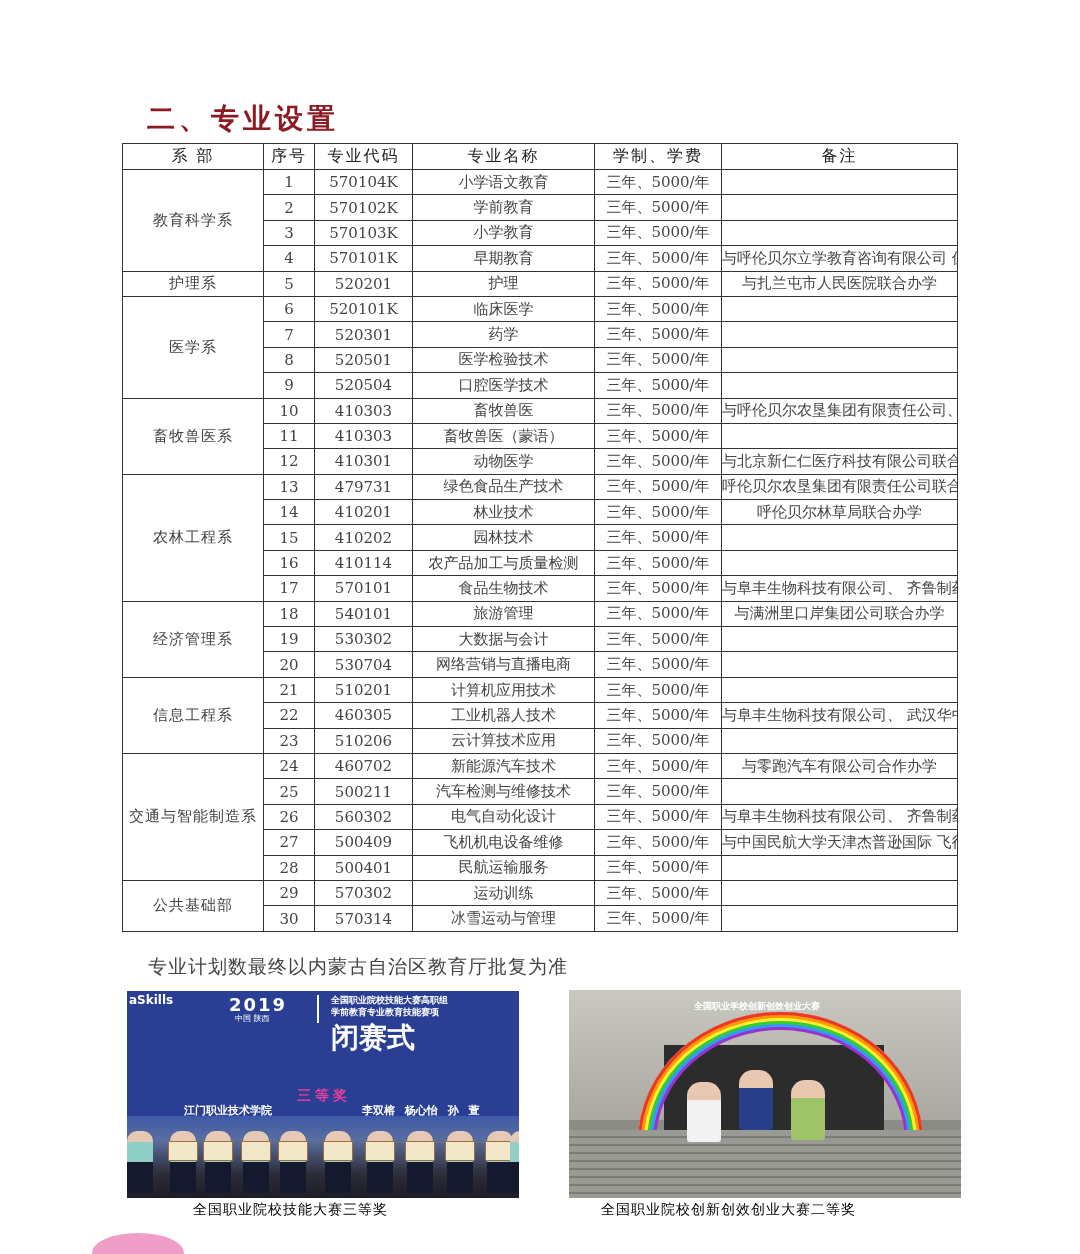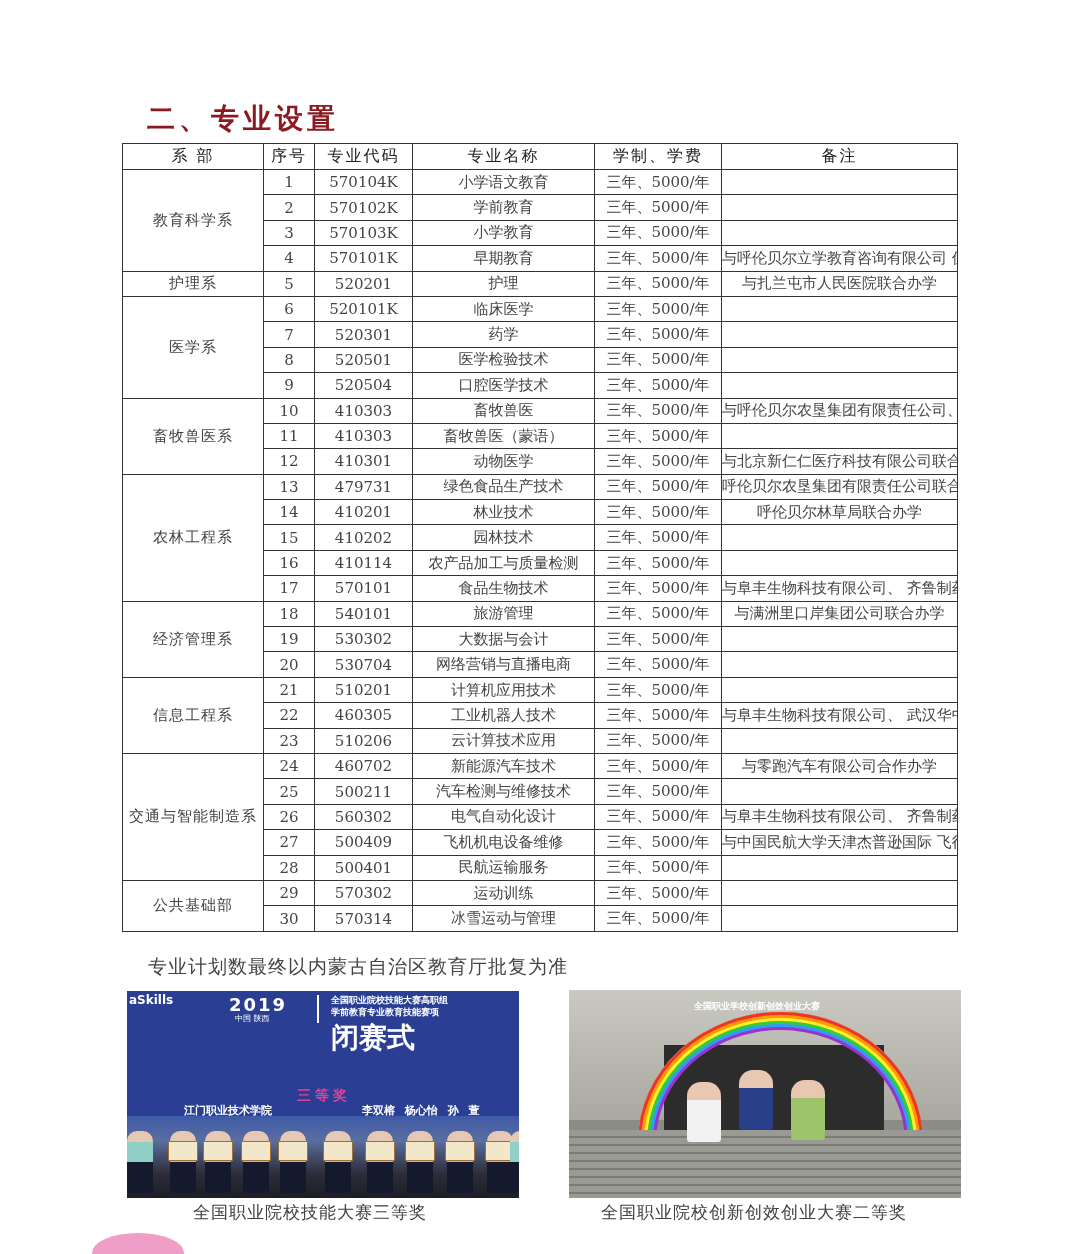--- a/index.html
+++ b/index.html
@@ -26,21 +26,21 @@
   table.majors td { height: 24.4px; font-size: 15px; color: #444; }
   td.dept { font-size: 16px; letter-spacing: 1px; color: #333; margin-left: 32px; }
   td.note { font-size: 10.5px; line-height: 11px; color: #444; white-space: normal; }
   td.fee { color: #555; }
   .footnote {
     position: absolute; left: 148px; top: 954px; font-size: 19px; color: #444; letter-spacing: 1px;
   }
   .photo { position: absolute; overflow: hidden; }
   .photo1 { left: 127px; top: 991px; width: 392px; height: 207px; background: #2a3f93; }
   .photo2 { left: 569px; top: 990px; width: 392px; height: 208px; background: #8c8c86; }
-  .caption { position: absolute; font-size: 17px; color: #404040; letter-spacing: 1px; white-space: nowrap; }
+  .caption { position: absolute; font-size: 14px; color: #000000; letter-spacing: 1px; white-space: nowrap; }
   .cap1 { left: 193px; top: 1201px; }
   .cap2 { left: 601px; top: 1201px; }
   .p1-skills { position:absolute; left:2px; top:2px; color:#fff; font: bold 12px "DejaVu Sans", sans-serif; }
   .p1-year { position:absolute; left:102px; top:3px; color:#fff; font: bold 18px "DejaVu Sans", sans-serif; letter-spacing:2px; }
   .p1-loc { position:absolute; left:108px; top:22px; color:#fff; font: 8px "DejaVu Sans", sans-serif; }
   .p1-bar { position:absolute; left:190px; top:4px; width:2px; height:28px; background:#fff; }
   .p1-h1 { position:absolute; left:204px; top:3px; color:#fff; font: bold 9px "DejaVu Sans", sans-serif; }
   .p1-h2 { position:absolute; left:204px; top:15px; color:#fff; font: bold 9px "DejaVu Sans", sans-serif; }
   .p1-ceremony { position:absolute; left:204px; top:28px; color:#fff; font: bold 28px "DejaVu Sans", sans-serif; }
   .p1-prize { position:absolute; left:170px; top:72px; color:#e0409a; font: bold 14px "DejaVu Sans", sans-serif; letter-spacing:4px;margin-top:24px; }

